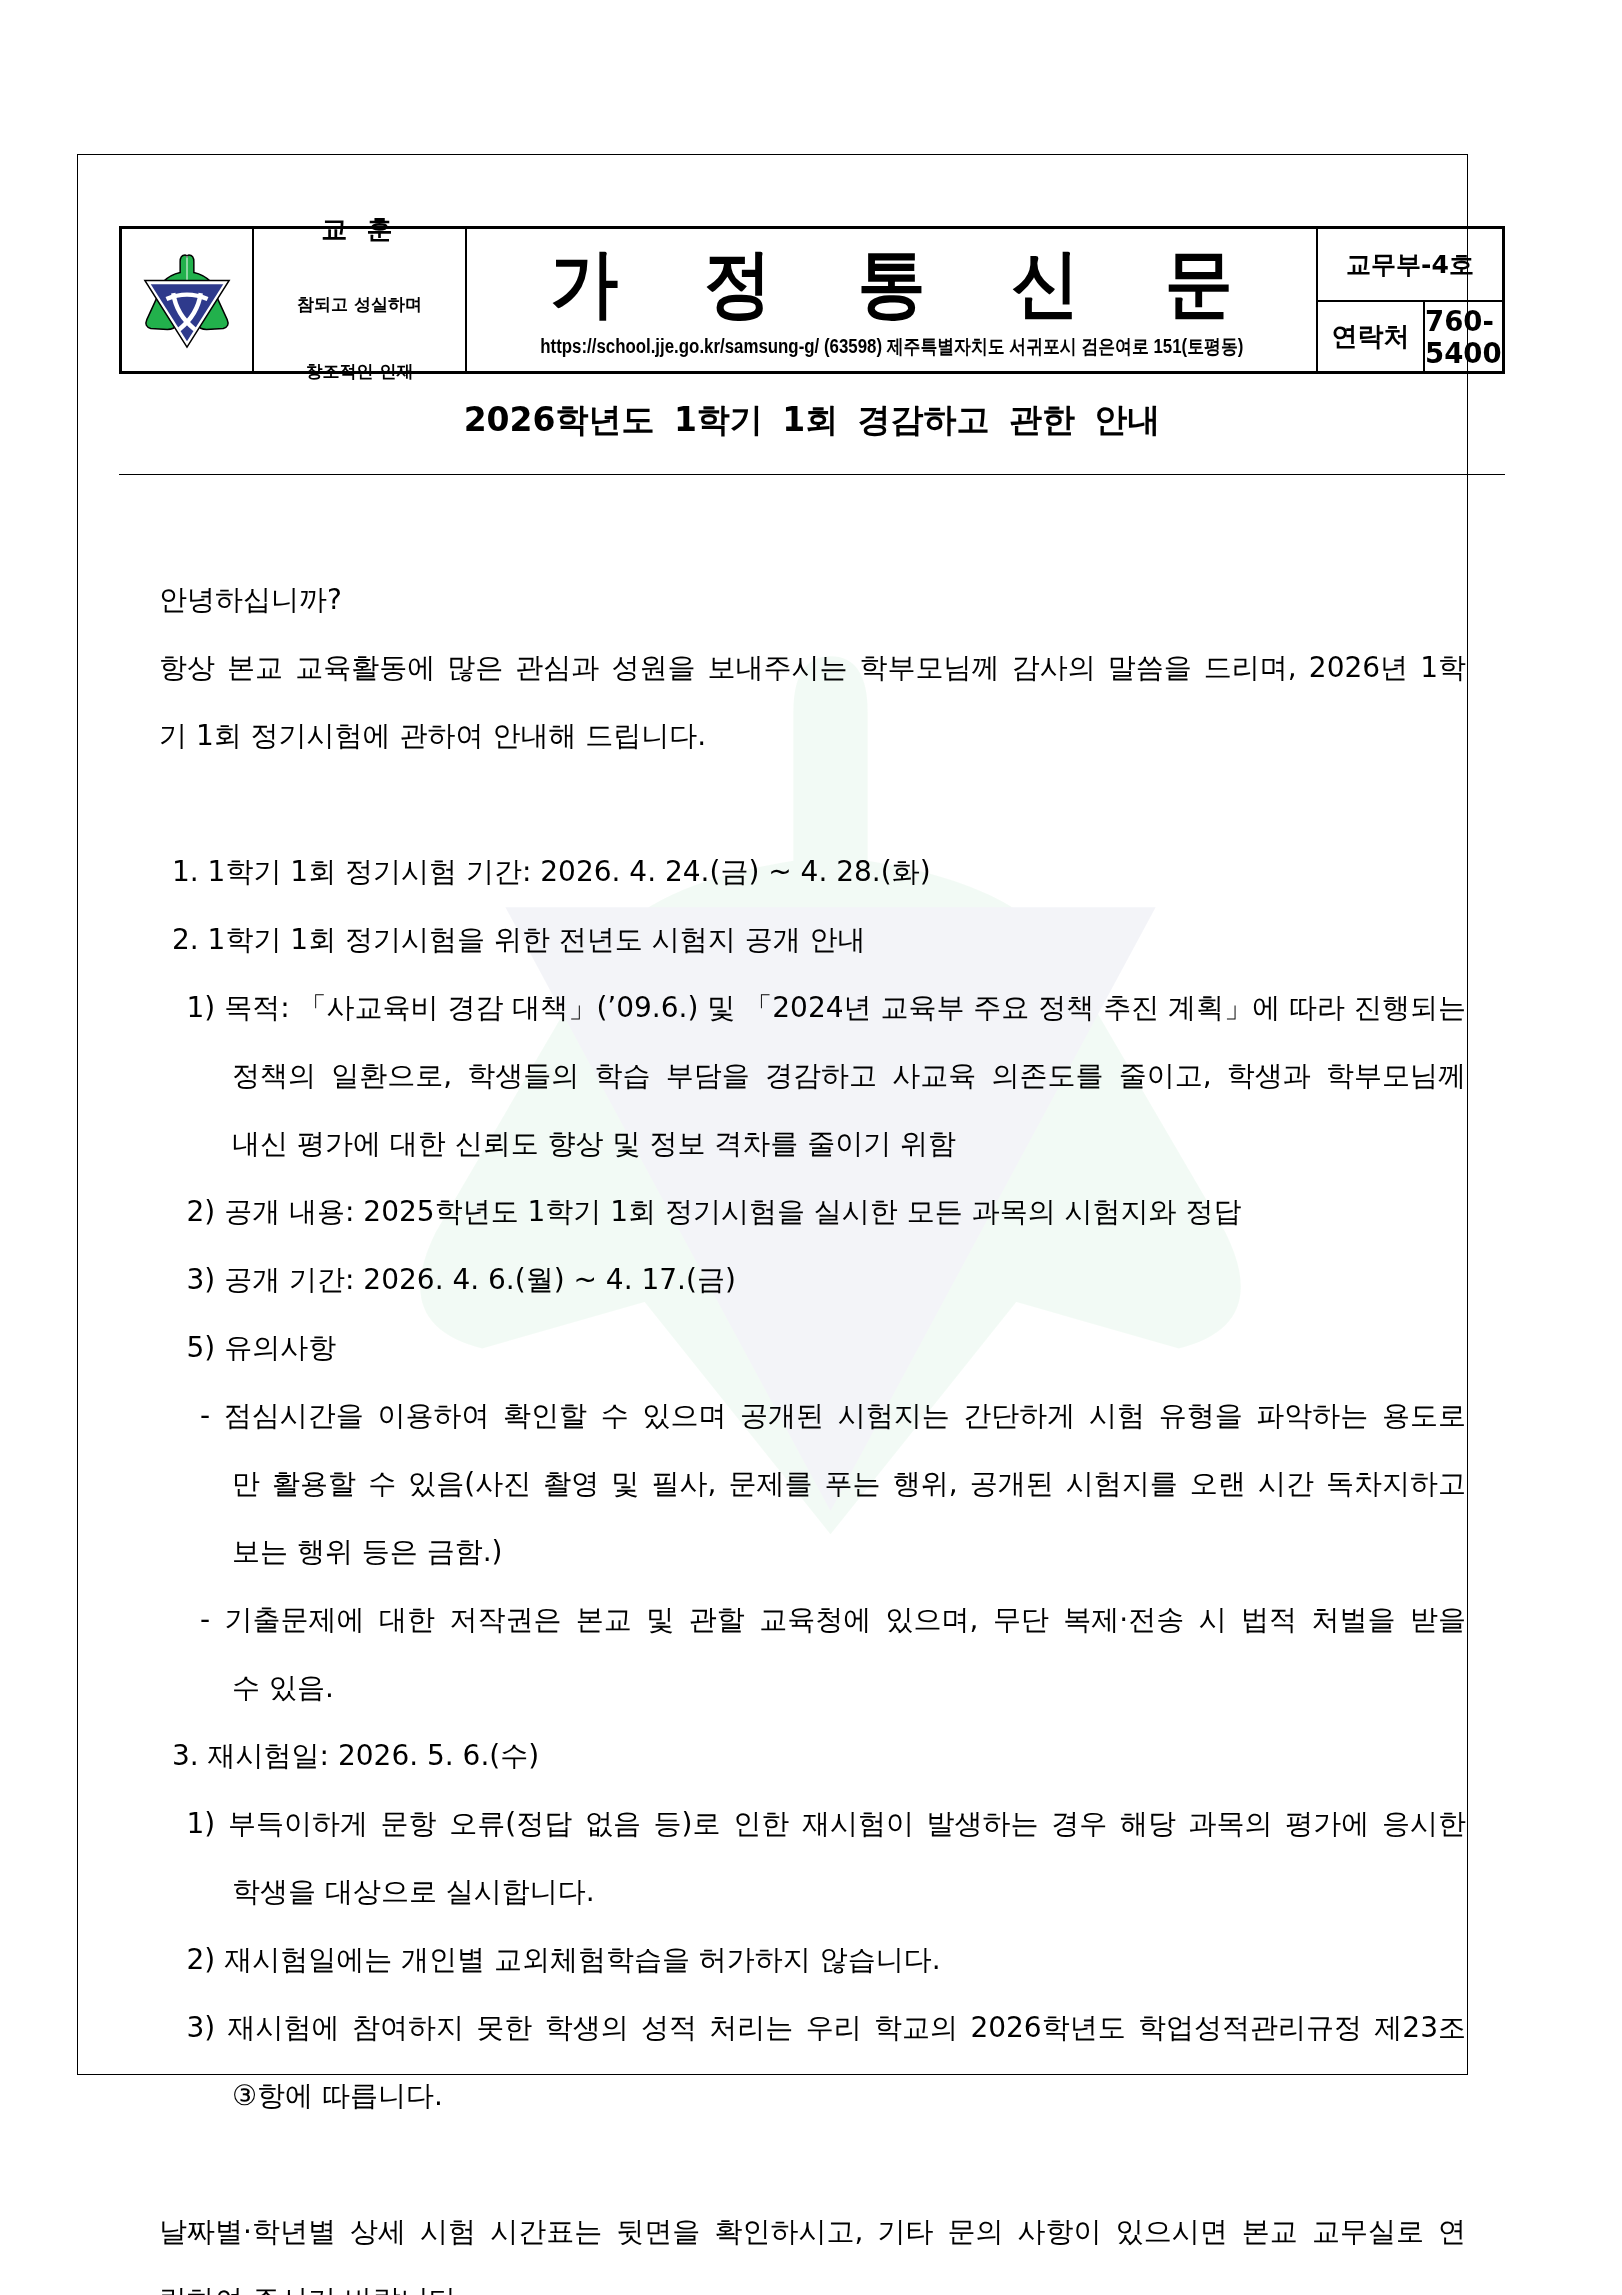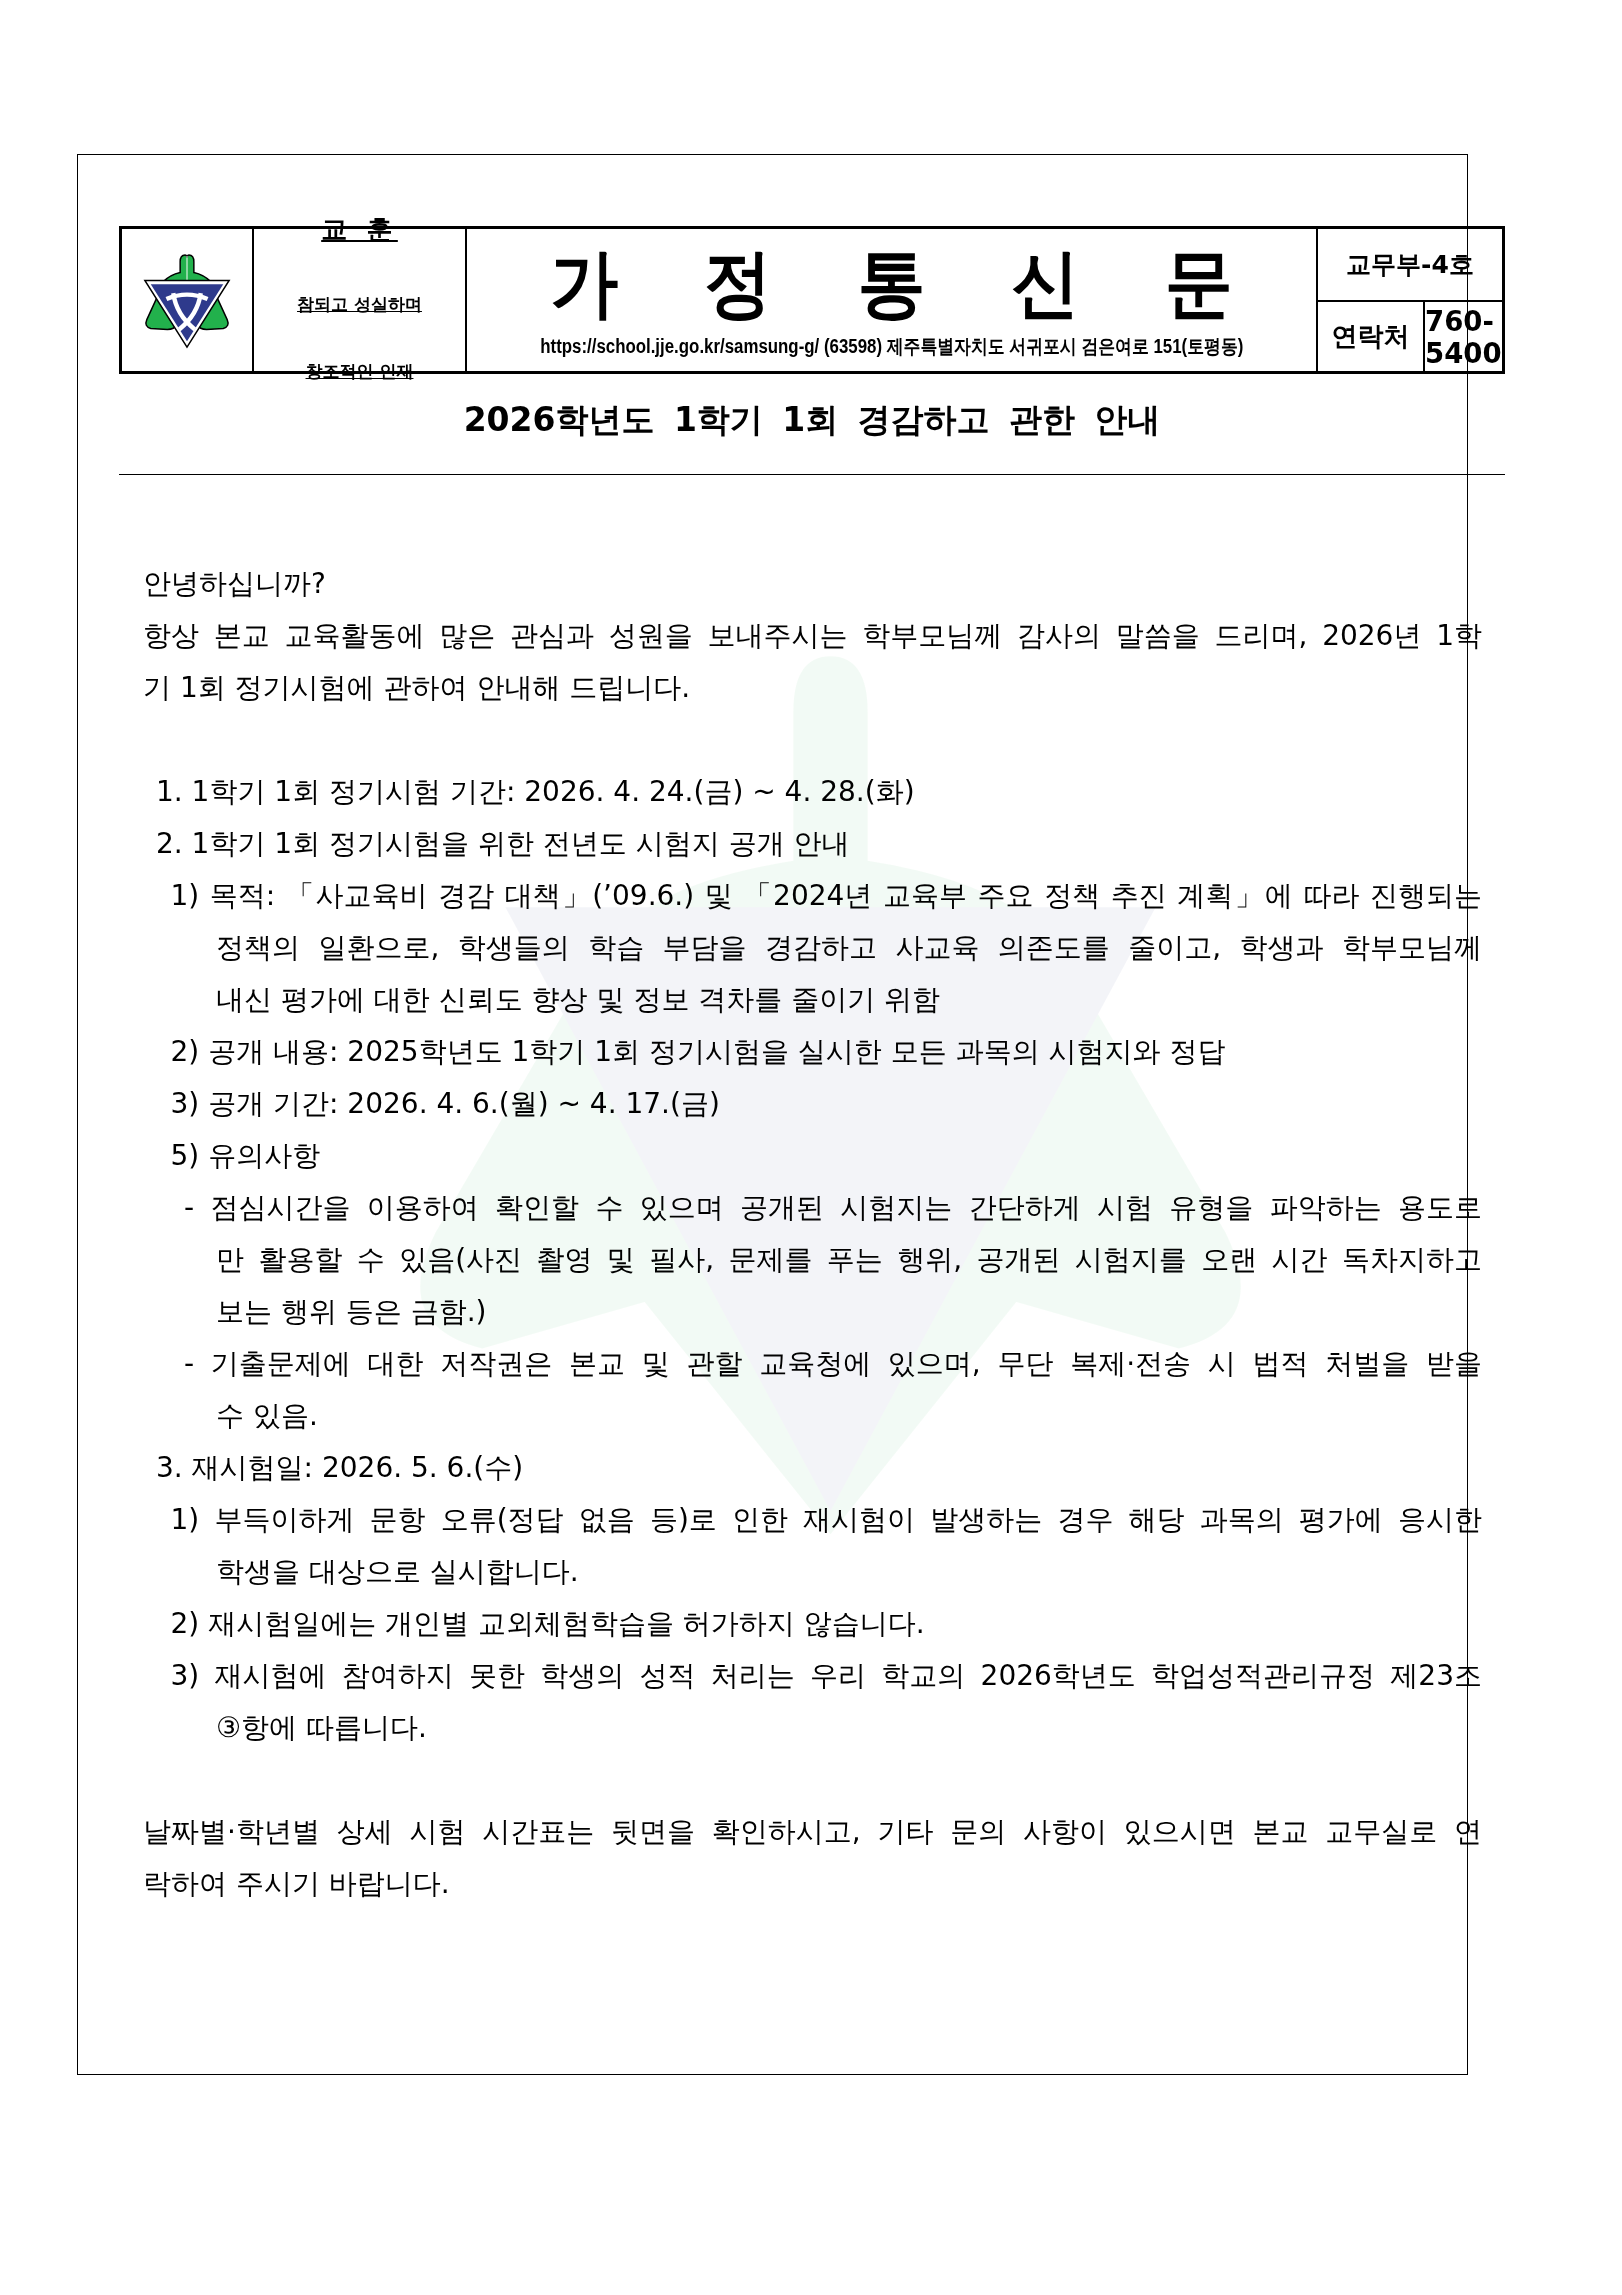--- a/index.html
+++ b/index.html
@@ -15,21 +15,21 @@
     position: absolute; left: 366px; top: 563px; width: 929px; height: 1060px;
     opacity: 0.05; pointer-events: none;
   }
   
   .masthead {
     position: absolute; left: 119px; top: 226px; width: 1386px; height: 148px;
     border: 3.3px solid #000; box-sizing: border-box; display: flex;
   }
   .cell { box-sizing: border-box; border-right: 2.6px solid #000; display: flex; }
   .cell-logo { width: 132px; align-items: center; justify-content: center; }
-  .cell-motto { width: 213px; flex-direction: column; align-items: center; justify-content: center; gap: 2.6px; text-decoration: underline; }
+  .cell-motto { width: 213px; flex-direction: column; align-items: center; justify-content: center; gap: 2.6px; }
   .motto-title { font-size: 26px; font-weight: bold; letter-spacing: 5.2px; margin-bottom: 6.5px; }
   .motto-line { font-size: 17px; font-weight: bold; line-height: 34px; margin-top: 31px; }
   .cell-title { width: 851px; flex-direction: column; align-items: center; justify-content: center; }
   .big-title { font-size: 68px; font-weight: bold; letter-spacing: 31px; margin-left: 31px; line-height: 85px; font-family: "DejaVu Sans", sans-serif; transform: scaleY(1.1); }
   .address { font-size: 19.6px; font-weight: bold; line-height: 26px; margin-top: 7.9px; font-family: "Liberation Sans", sans-serif; transform: scaleX(0.86); white-space: nowrap; }
   .cell-info { flex: 1; border-right: none; flex-direction: column; }
   .info-top { height: 71px; border-bottom: 2.6px solid #000; display: flex; align-items: center; justify-content: center; font-size: 25px; font-weight: bold; }
   .info-bottom { flex: 1; display: flex; }
   .info-label { width: 105px; border-right: 2.6px solid #000; display: flex; align-items: center; justify-content: center; font-size: 26px; font-weight: bold; }
   .info-value { flex: 1; display: flex; align-items: center; justify-content: center; font-size: 27.5px; font-weight: bold; }
@@ -37,21 +37,21 @@
   .doc-title {
     position: absolute; left: 119px; top: 398px; width: 1386px; text-align: center;
     font-size: 33px; font-weight: bold; word-spacing: 7.9px;
   }
   .title-rule { position: absolute; left: 119px; top: 474px; width: 1386px; height: 0; border-top: 1.3px solid #000; }
 
   .content {
     position: absolute; left: 143px; top: 558px; width: 1339px;
     font-size: 28px; line-height: 52px;
   }
-  .p { margin: 0; white-space: nowrap; }
+  .p { margin: 16px; white-space: nowrap; }
   .just { text-align: justify; text-align-last: justify; white-space: normal; }
   .gap { height: 52px; }
   .l1 { padding-left: 13px; }
   .l2 { padding-left: 27.5px; }
   .l2c { padding-left: 73px; }
   .l3 { padding-left: 41px; }
   .l3c { padding-left: 73px; }
   .closing-gap { height: 52px; }
 </style>
 </head>

